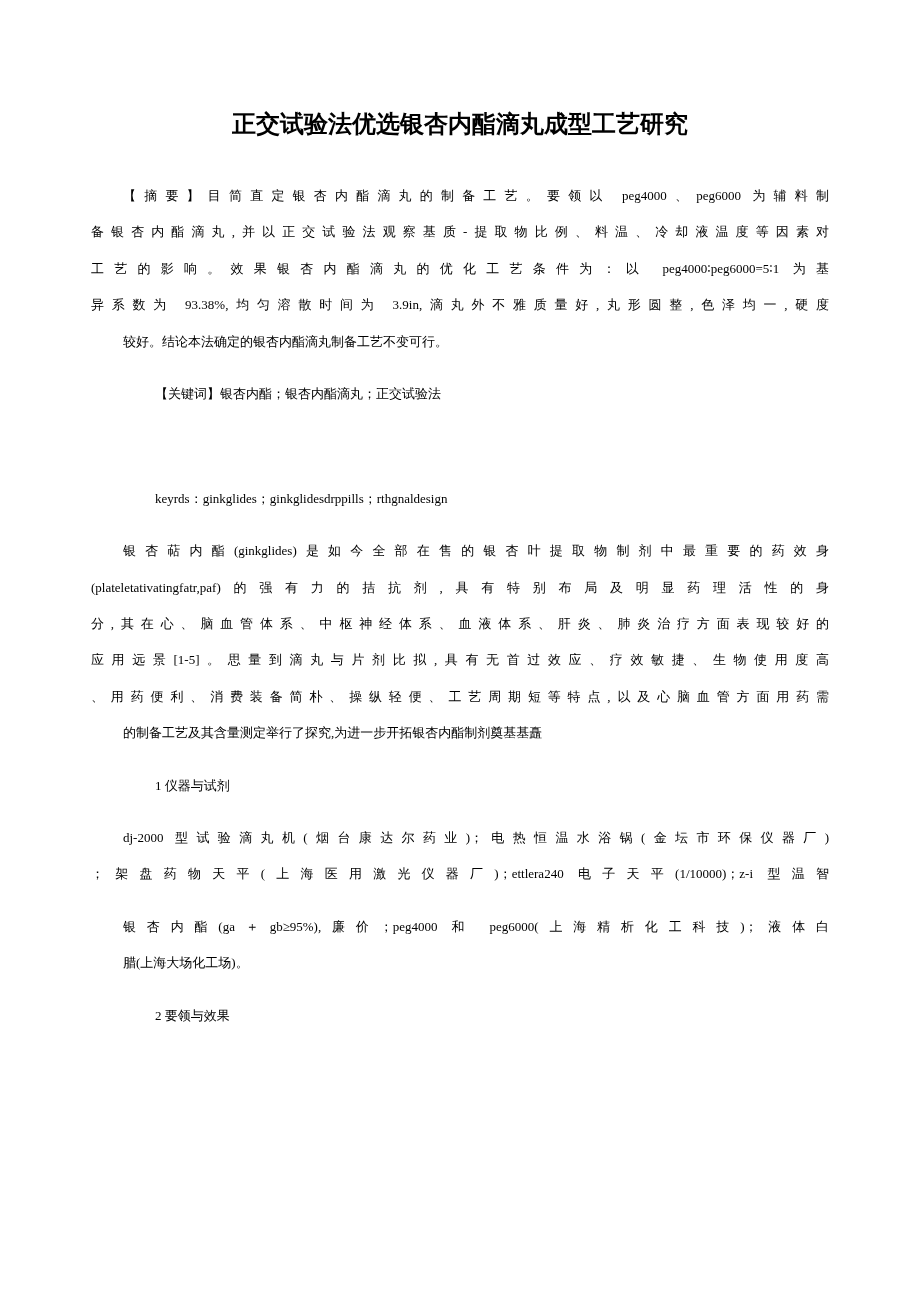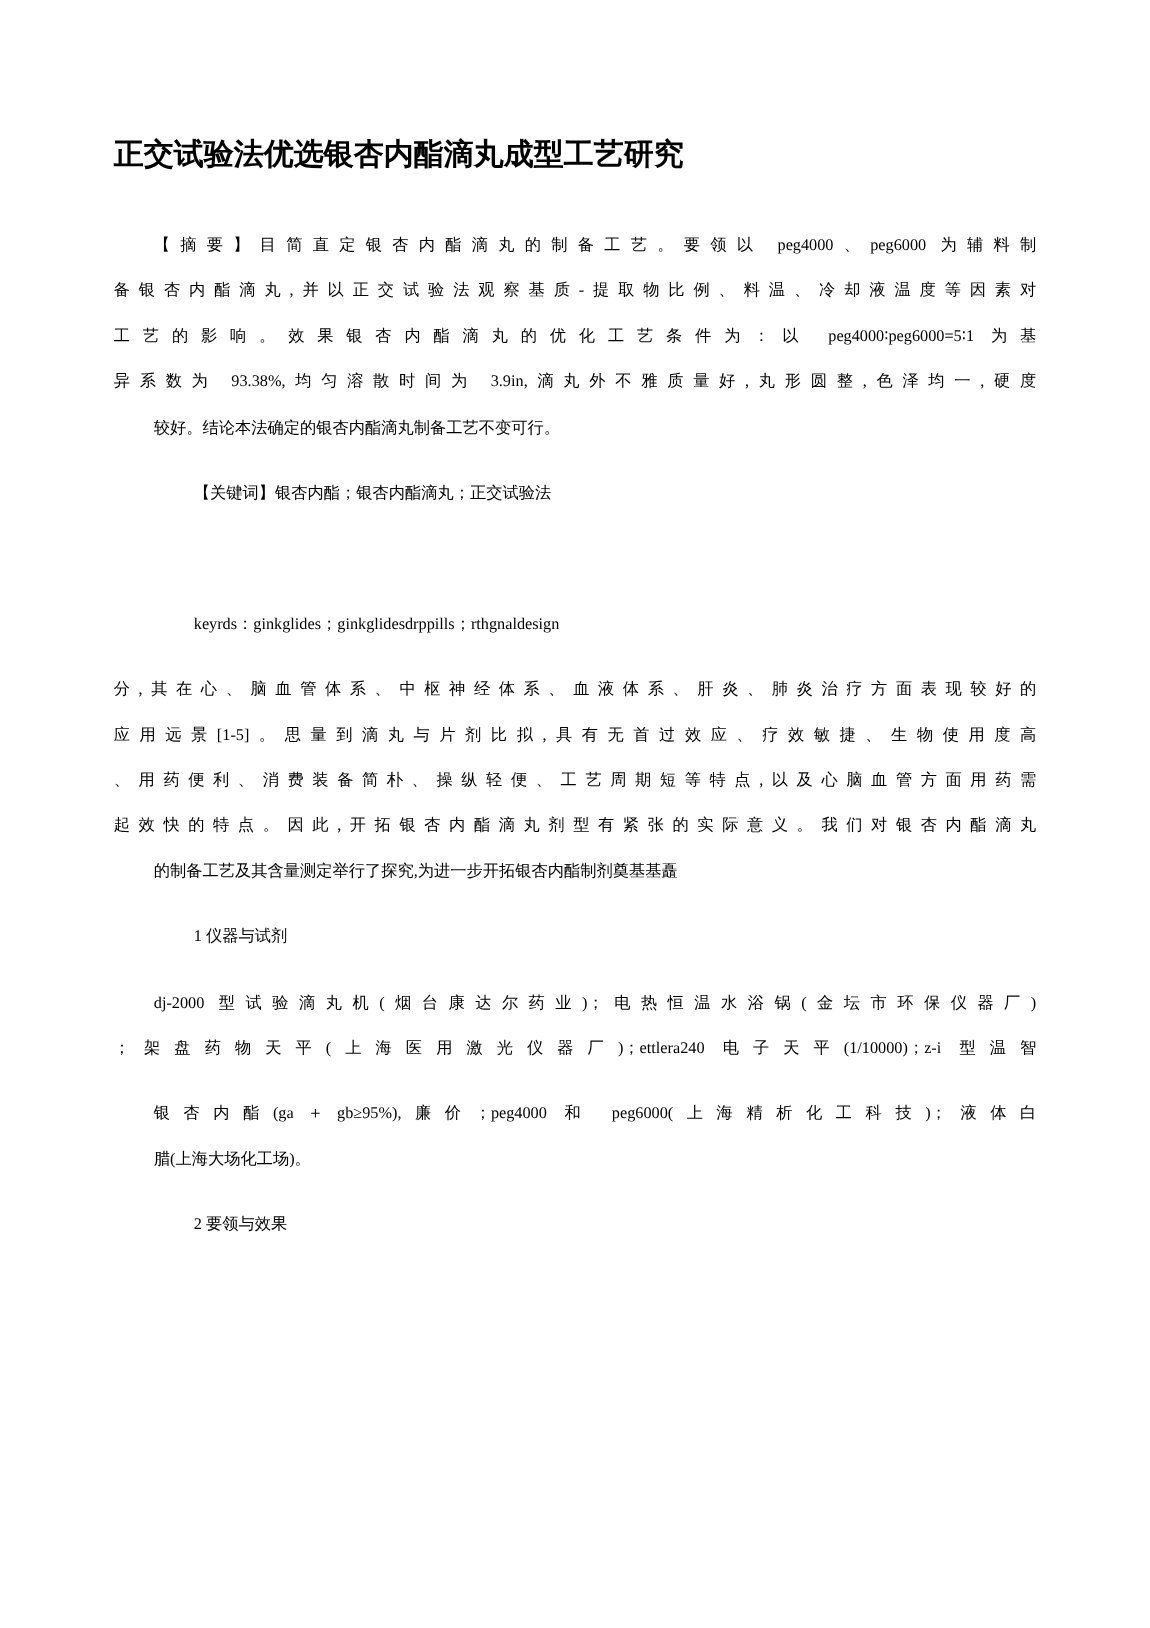--- a/index.html
+++ b/index.html
@@ -18,21 +18,21 @@
   }
   .content {
     position: absolute;
     left: 91px;
     top: 103px;
     width: 738px;
   }
   .doc-title {
     font-size: 24px;
     font-weight: bold;
-    text-align: left;
+    text-align: center;
     line-height: 43px;
     margin: 0 0 32px 0;
   }
   .para {
     margin: 0 0 16px 0;
     font-size: 13px;
   }
   .ln {
     line-height: 36.4px;
     text-align: justify;
@@ -70,24 +70,25 @@
       <div class="ln ln-first ln-last">【关键词】银杏内酯；银杏内酯滴丸；正交试验法</div>
     </div>
 
     <div class="spacer"></div>
 
     <div class="para">
       <div class="ln ln-first ln-last">keyrds：ginkglides；ginkglidesdrppills；rthgnaldesign</div>
     </div>
 
     <div class="para">
+      <div class="ln ln-first">银杏萜内酯(ginkglides)是如今全部在售的银杏叶提取物制剂中最重要的药效身</div>
+      <div class="ln">(plateletativatingfatr,paf)的强有力的拮抗剂,具有特别布局及明显药理活性的身</div>
       <div class="ln">分,其在心、脑血管体系、中枢神经体系、血液体系、肝炎、肺炎治疗方面表现较好的</div>
       <div class="ln">应用远景[1-5]。思量到滴丸与片剂比拟,具有无首过效应、疗效敏捷、生物使用度高</div>
       <div class="ln">、用药便利、消费装备简朴、操纵轻便、工艺周期短等特点,以及心脑血管方面用药需</div>
-      <div class="ln">起效快的特点。因此,开拓银杏内酯滴丸剂型有紧张的实际意义。我们对银杏内酯滴丸</div>
       <div class="ln ln-last">的制备工艺及其含量测定举行了探究,为进一步开拓银杏内酯制剂奠基基矗</div>
     </div>
 
     <div class="para">
       <div class="ln ln-first ln-last">1 仪器与试剂</div>
     </div>
 
     <div class="para">
       <div class="ln ln-first">dj-2000 型试验滴丸机(烟台康达尔药业)；电热恒温水浴锅(金坛市环保仪器厂)</div>
       <div class="ln">；架盘药物天平(上海医用激光仪器厂)；ettlera240 电子天平(1/10000)；z-i 型温智</div>

